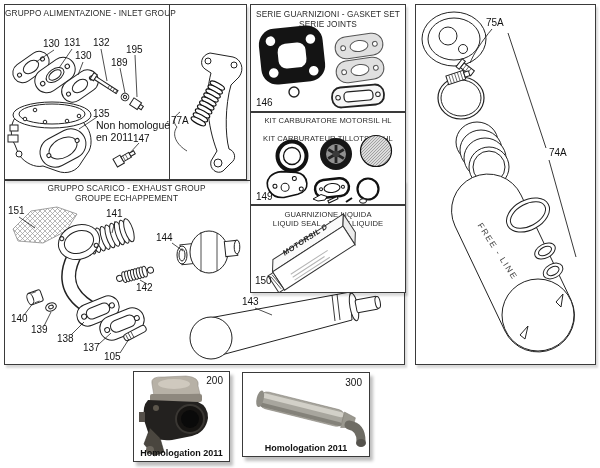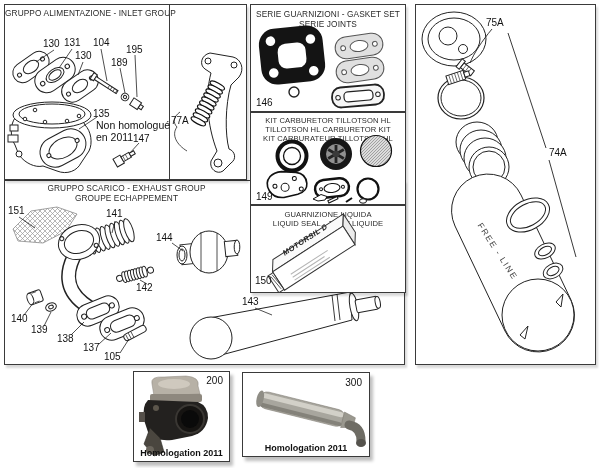--- a/index.html
+++ b/index.html
@@ -231,21 +231,21 @@
         <path d="M78,57 L73,70"></path>
           <path d="M130,50 L132,92"></path>
           <path d="M115,63 L120,88"></path>
         <path d="M92,112 L74,124"></path>
           <path d="M134,138 L124,149"></path>
         <path d="M175,107 C168,112 168,118 172,122 C166,130 172,140 182,146"></path>
       </g>
     </svg>
     <div class="plbl" style="left:38px;top:33px;">130</div>
     <div class="plbl" style="left:59px;top:32px;">131</div>
-    <div class="plbl" style="left:88px;top:32px;">104</div>
+    <div class="plbl" style="left:88px;top:32px;">132</div>
     <div class="plbl" style="left:70px;top:45px;">130</div>
     <div class="plbl" style="left:121px;top:39px;">195</div>
     <div class="plbl" style="left:106px;top:52px;">189</div>
     <div class="plbl" style="left:88px;top:103px;">135</div>
     <div class="note" style="left:91px;top:114px;">Non homologué</div>
     <div class="note" style="left:91px;top:126px;">en 2011</div>
     <div class="plbl" style="left:128px;top:128px;">147</div>
     <div class="plbl" style="left:166px;top:110px;">77A</div>
   </div>
 
@@ -280,22 +280,21 @@
         <rect x="81" y="81" width="52" height="20" rx="9" stroke-width="1.8"></rect>
         <rect x="93" y="86" width="29" height="10" rx="4" fill="#fff" stroke-width="1.2"></rect>
         <circle cx="87" cy="91" r="2.3" fill="#fff"></circle>
           <circle cx="127" cy="91" r="2.3" fill="#fff"></circle>
       </g>
     </svg>
     <div class="plbl" style="left:5px;top:92px;">146</div>
   </div>
 
   <div class="pbox" style="left:250px;top:112px;width:156px;height:93px;">
-    <div class="ttl t75" style="top:3px;width:154px;">KIT CARBURETOR TILLOTSON HL</div>
-    <div class="ttl t75" style="top:12px;width:154px;">TILLOTSON HL CARBURETOR KIT</div>
+    <div class="ttl t75" style="top:3px;width:154px;">KIT CARBURATORE MOTORSIL HL</div>
     <div class="ttl t75" style="top:21px;width:154px;">KIT CARBURATEUR TILLOTSON HL</div>
     <svg width="154" height="91" viewBox="0 0 154 91">
       <defs>
         <pattern id="meshkit" width="3" height="3" patternUnits="userSpaceOnUse">
           <rect width="3" height="3" fill="#dcdcdc"></rect>
           <path d="M0,3 L3,0" stroke="#777" stroke-width="0.6"></path>
         </pattern>
       </defs>
       <circle cx="41" cy="43" r="14.5" fill="none" stroke="#111" stroke-width="4"></circle>
       <circle cx="41" cy="43" r="8.5" fill="none" stroke="#111" stroke-width="1.3"></circle>

